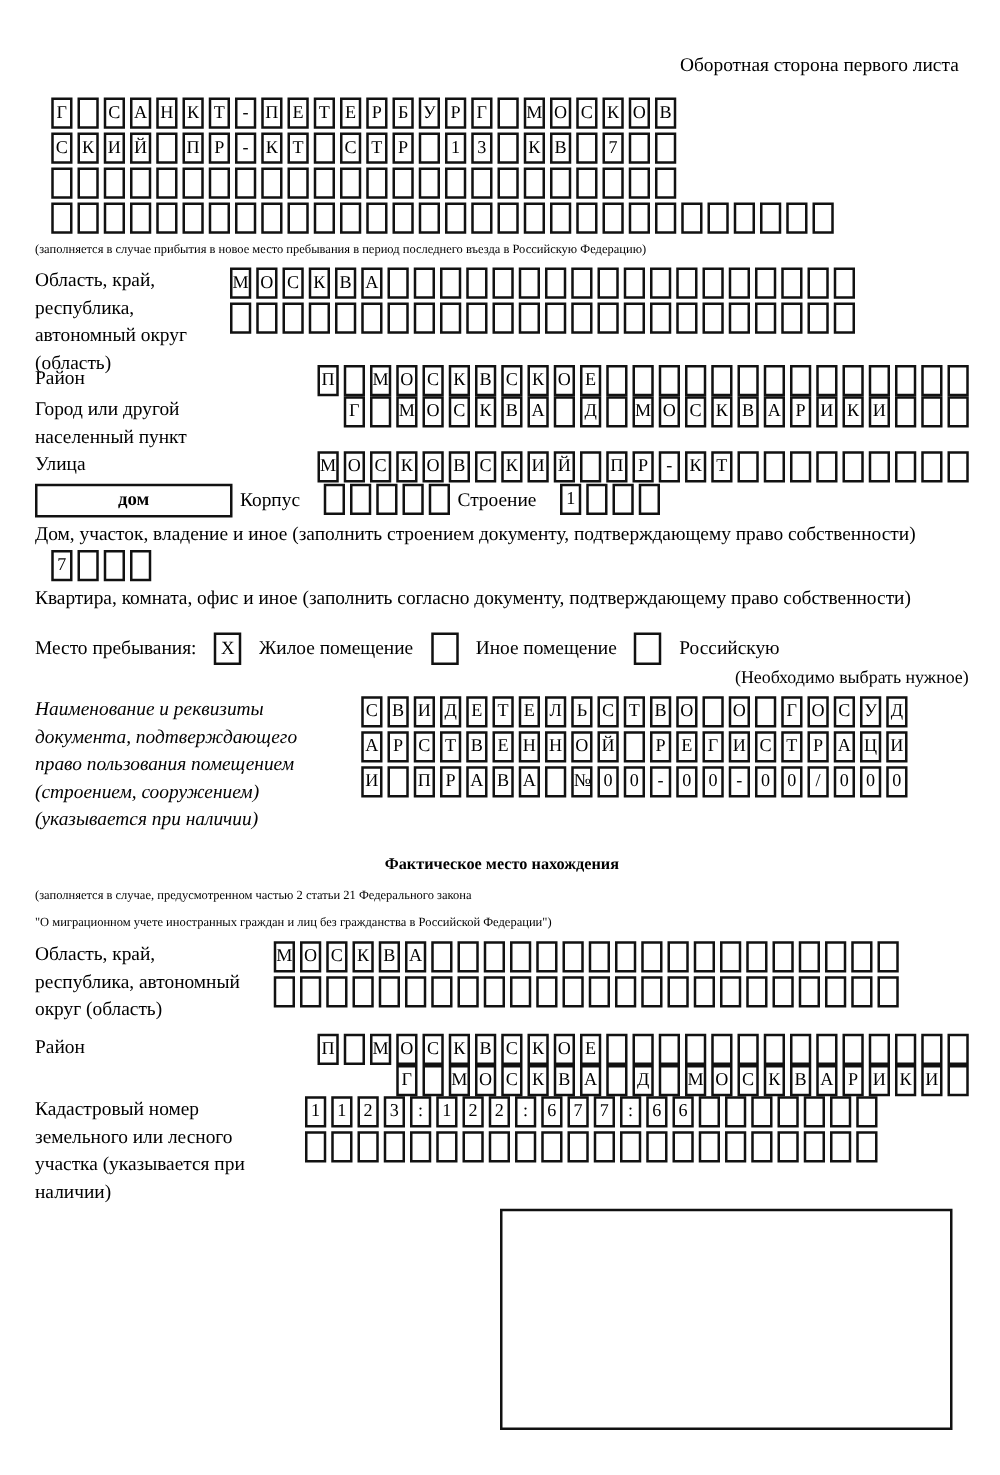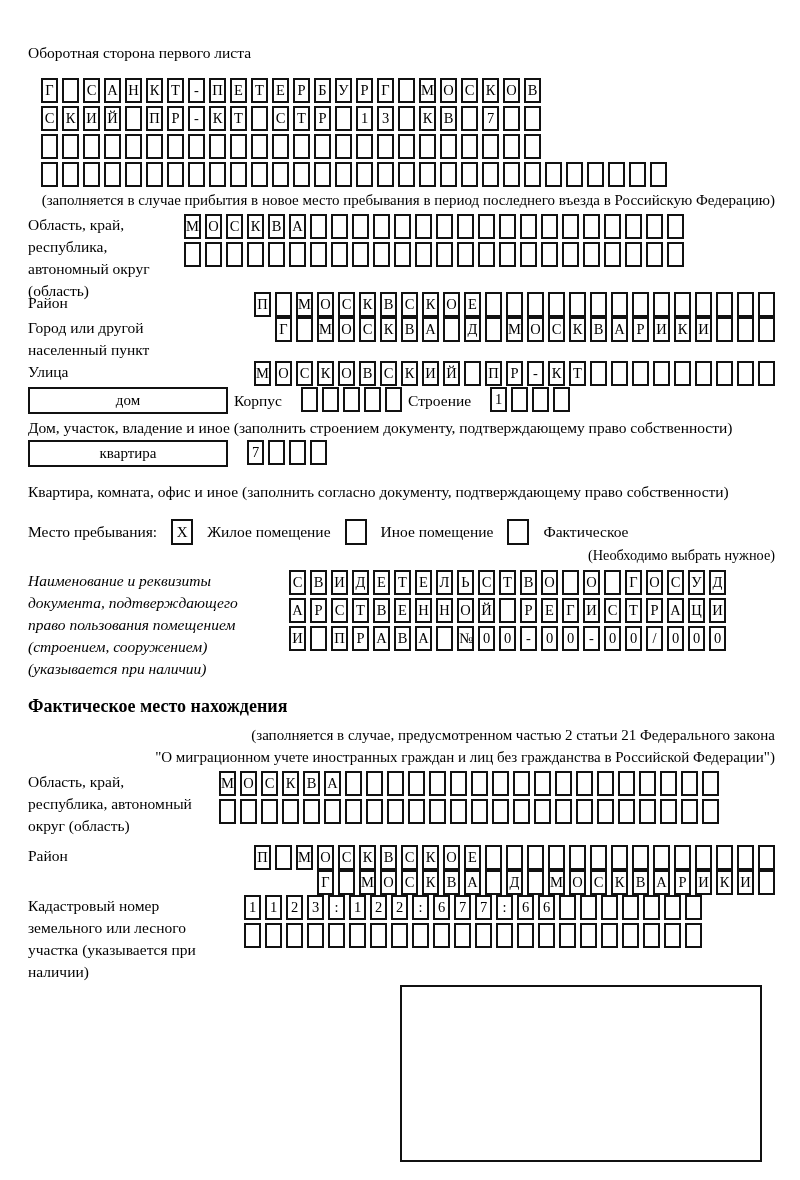--- a/index.html
+++ b/index.html
@@ -1,45 +1,45 @@
 <!DOCTYPE html>
 <html><head>
 <meta charset="utf-8">
 <style>
   html,body{margin:0;padding:0;background:#fff;}
   body{width:800px;height:1180px;font-family:"Liberation Serif",serif;color:#000;}
   .page{width:800px;height:1180px;box-sizing:border-box;padding:44px 25px 0 28px;position:relative;}
 
-  .header-note{text-align:left;font-size:15.5px;margin:0 8px 16px 0;}
+  .header-note{text-align:right;font-size:15.5px;margin:0 8px 16px 0;}
 
   .form-line{display:flex;align-items:flex-start;}
   .label{font-size:15.5px;line-height:22px;padding-right:8px;}
   .cells{white-space:nowrap;margin-left:auto;flex:0 0 auto;height:25px;padding-left:13px;}
   .cell{display:inline-block;box-sizing:border-box;width:17px;height:25px;border:2px solid #111;
         margin-right:4px;text-align:center;font-size:14.5px;line-height:21px;vertical-align:top;}
   .cell:last-child{margin-right:0;}
   .cell-rows .cells{margin-bottom:3px;}
 
-  .center-note{font-size:15px;text-align:right;line-height:20px;margin:3px 0 4px 0;}
+  .center-note{font-size:10px;text-align:left;line-height:20px;margin:3px 0 4px 0;}
   .sec-title{font-size:16px;font-weight:bold;text-align:center;margin:6px 0 10px 0;}
-  .sub-title{font-size:18px;font-weight:bold;margin:16px 0 8px 0;}
+  .sub-title{font-size:13px;font-weight:bold;text-align:center;margin:16px 0 8px 0;}
 
   .w150{width:150px;flex:0 0 150px;}
   .w135{width:135px;flex:0 0 135px;}
   .w170{width:170px;flex:0 0 170px;}
   .w200{width:200px;flex:0 0 200px;}
   .w195{width:195px;flex:0 0 195px;}
   .w240{width:240px;flex:0 0 240px;font-style:italic;}
   .grow{flex:1 1 auto;}
 
   .mt4{margin-top:4px;} .mt8{margin-top:8px;} .mtneg{margin-top:-10px;}
 
   .inline-box{box-sizing:border-box;border:2px solid #111;height:27px;line-height:23px;
               text-align:center;font-size:15px;flex:0 0 auto;}
-  .dom-box{width:200px;}
+  .dom-box{width:158px;font-weight:bold;}
   .kv-box{width:200px;}
   .houserow{display:flex;align-items:flex-start;column-gap:6px;margin-top:1px;}
   .houserow .label{padding-right:0;line-height:27px;}
   .houserow .cells{margin-left:0;}
 
   .stayrow{display:flex;align-items:center;column-gap:14px;margin-top:16px;font-size:15.5px;}
   .checkbox{box-sizing:border-box;width:22px;height:26px;border:2px solid #111;text-align:center;
             line-height:22px;font-size:15px;flex:0 0 auto;}
   .choose-note{font-size:14.3px;margin:2px 0 6px 215px;text-align:right;}
 
@@ -90,33 +90,32 @@
   <div class="houserow">
     <div class="inline-box dom-box">дом</div>
     <div class="label">Корпус</div>
     <div class="cells"><span class="cell"></span><span class="cell"></span><span class="cell"></span><span class="cell"></span><span class="cell"></span></div>
     <div class="label">Строение</div>
     <div class="cells"><span class="cell">1</span><span class="cell"></span><span class="cell"></span><span class="cell"></span></div>
   </div>
   <div class="label" style="padding:0;margin-top:3px;">Дом, участок, владение и иное (заполнить строением документу, подтверждающему право собственности)</div>
 
   <div class="houserow mt4">
-    <div class="inline-box kv-box">квартира</div>
     <div class="cells"><span class="cell">7</span><span class="cell"></span><span class="cell"></span><span class="cell"></span></div>
   </div>
-  <div class="label" style="padding:0;margin-top:14px;">Квартира, комната, офис и иное (заполнить согласно документу, подтверждающему право собственности)</div>
+  <div class="label" style="padding:0;margin-top:3px;">Квартира, комната, офис и иное (заполнить согласно документу, подтверждающему право собственности)</div>
 
   <div class="stayrow">
     <span>Место пребывания:</span>
     <span class="checkbox">X</span>
     <span>Жилое помещение</span>
     <span class="checkbox"></span>
     <span>Иное помещение</span>
     <span class="checkbox"></span>
-    <span>Фактическое</span>
+    <span>Российскую</span>
   </div>
   <div class="choose-note">(Необходимо выбрать нужное)</div>
 
   <div class="form-line">
     <div class="label w240">Наименование и реквизиты документа, подтверждающего право пользования помещением (строением, сооружением) (указывается при наличии)</div>
     <div class="cell-rows">
       <div class="cells"><span class="cell">С</span><span class="cell">В</span><span class="cell">И</span><span class="cell">Д</span><span class="cell">Е</span><span class="cell">Т</span><span class="cell">Е</span><span class="cell">Л</span><span class="cell">Ь</span><span class="cell">С</span><span class="cell">Т</span><span class="cell">В</span><span class="cell">О</span><span class="cell"></span><span class="cell">О</span><span class="cell"></span><span class="cell">Г</span><span class="cell">О</span><span class="cell">С</span><span class="cell">У</span><span class="cell">Д</span></div>
       <div class="cells"><span class="cell">А</span><span class="cell">Р</span><span class="cell">С</span><span class="cell">Т</span><span class="cell">В</span><span class="cell">Е</span><span class="cell">Н</span><span class="cell">Н</span><span class="cell">О</span><span class="cell">Й</span><span class="cell"></span><span class="cell">Р</span><span class="cell">Е</span><span class="cell">Г</span><span class="cell">И</span><span class="cell">С</span><span class="cell">Т</span><span class="cell">Р</span><span class="cell">А</span><span class="cell">Ц</span><span class="cell">И</span></div>
       <div class="cells"><span class="cell">И</span><span class="cell"></span><span class="cell">П</span><span class="cell">Р</span><span class="cell">А</span><span class="cell">В</span><span class="cell">А</span><span class="cell"></span><span class="cell">№</span><span class="cell">0</span><span class="cell">0</span><span class="cell">-</span><span class="cell">0</span><span class="cell">0</span><span class="cell">-</span><span class="cell">0</span><span class="cell">0</span><span class="cell">/</span><span class="cell">0</span><span class="cell">0</span><span class="cell">0</span></div>
     </div>

